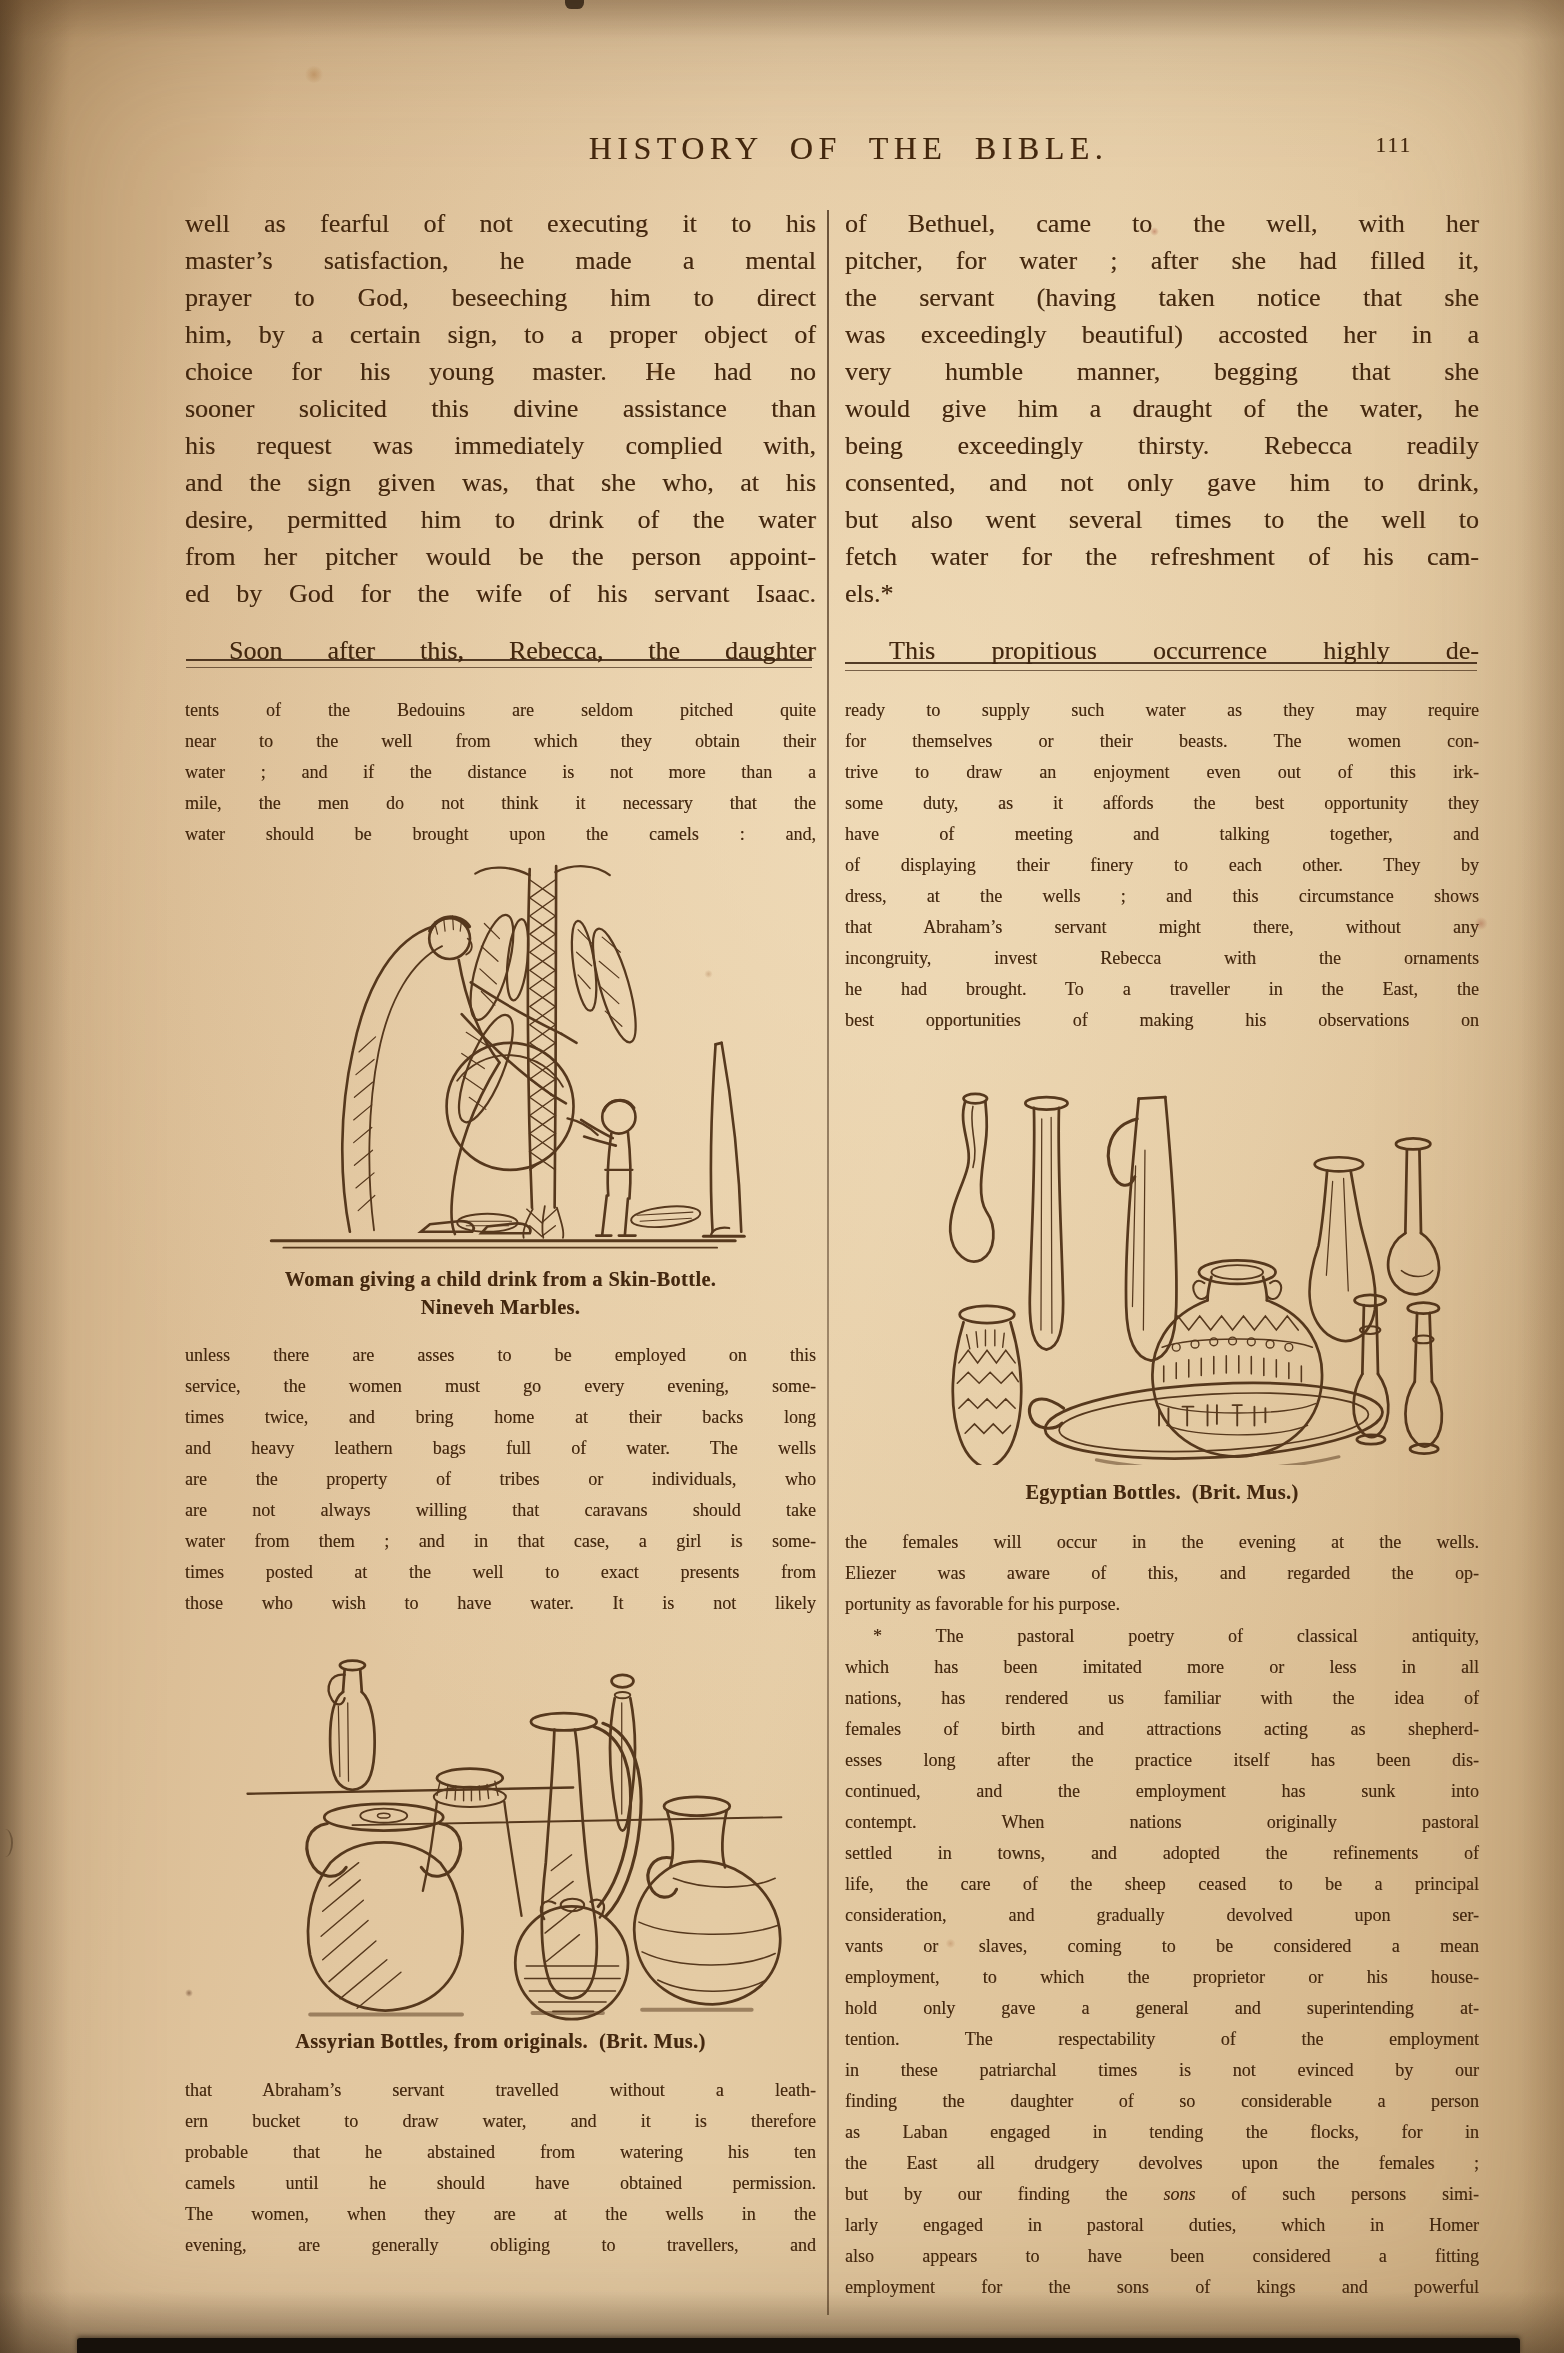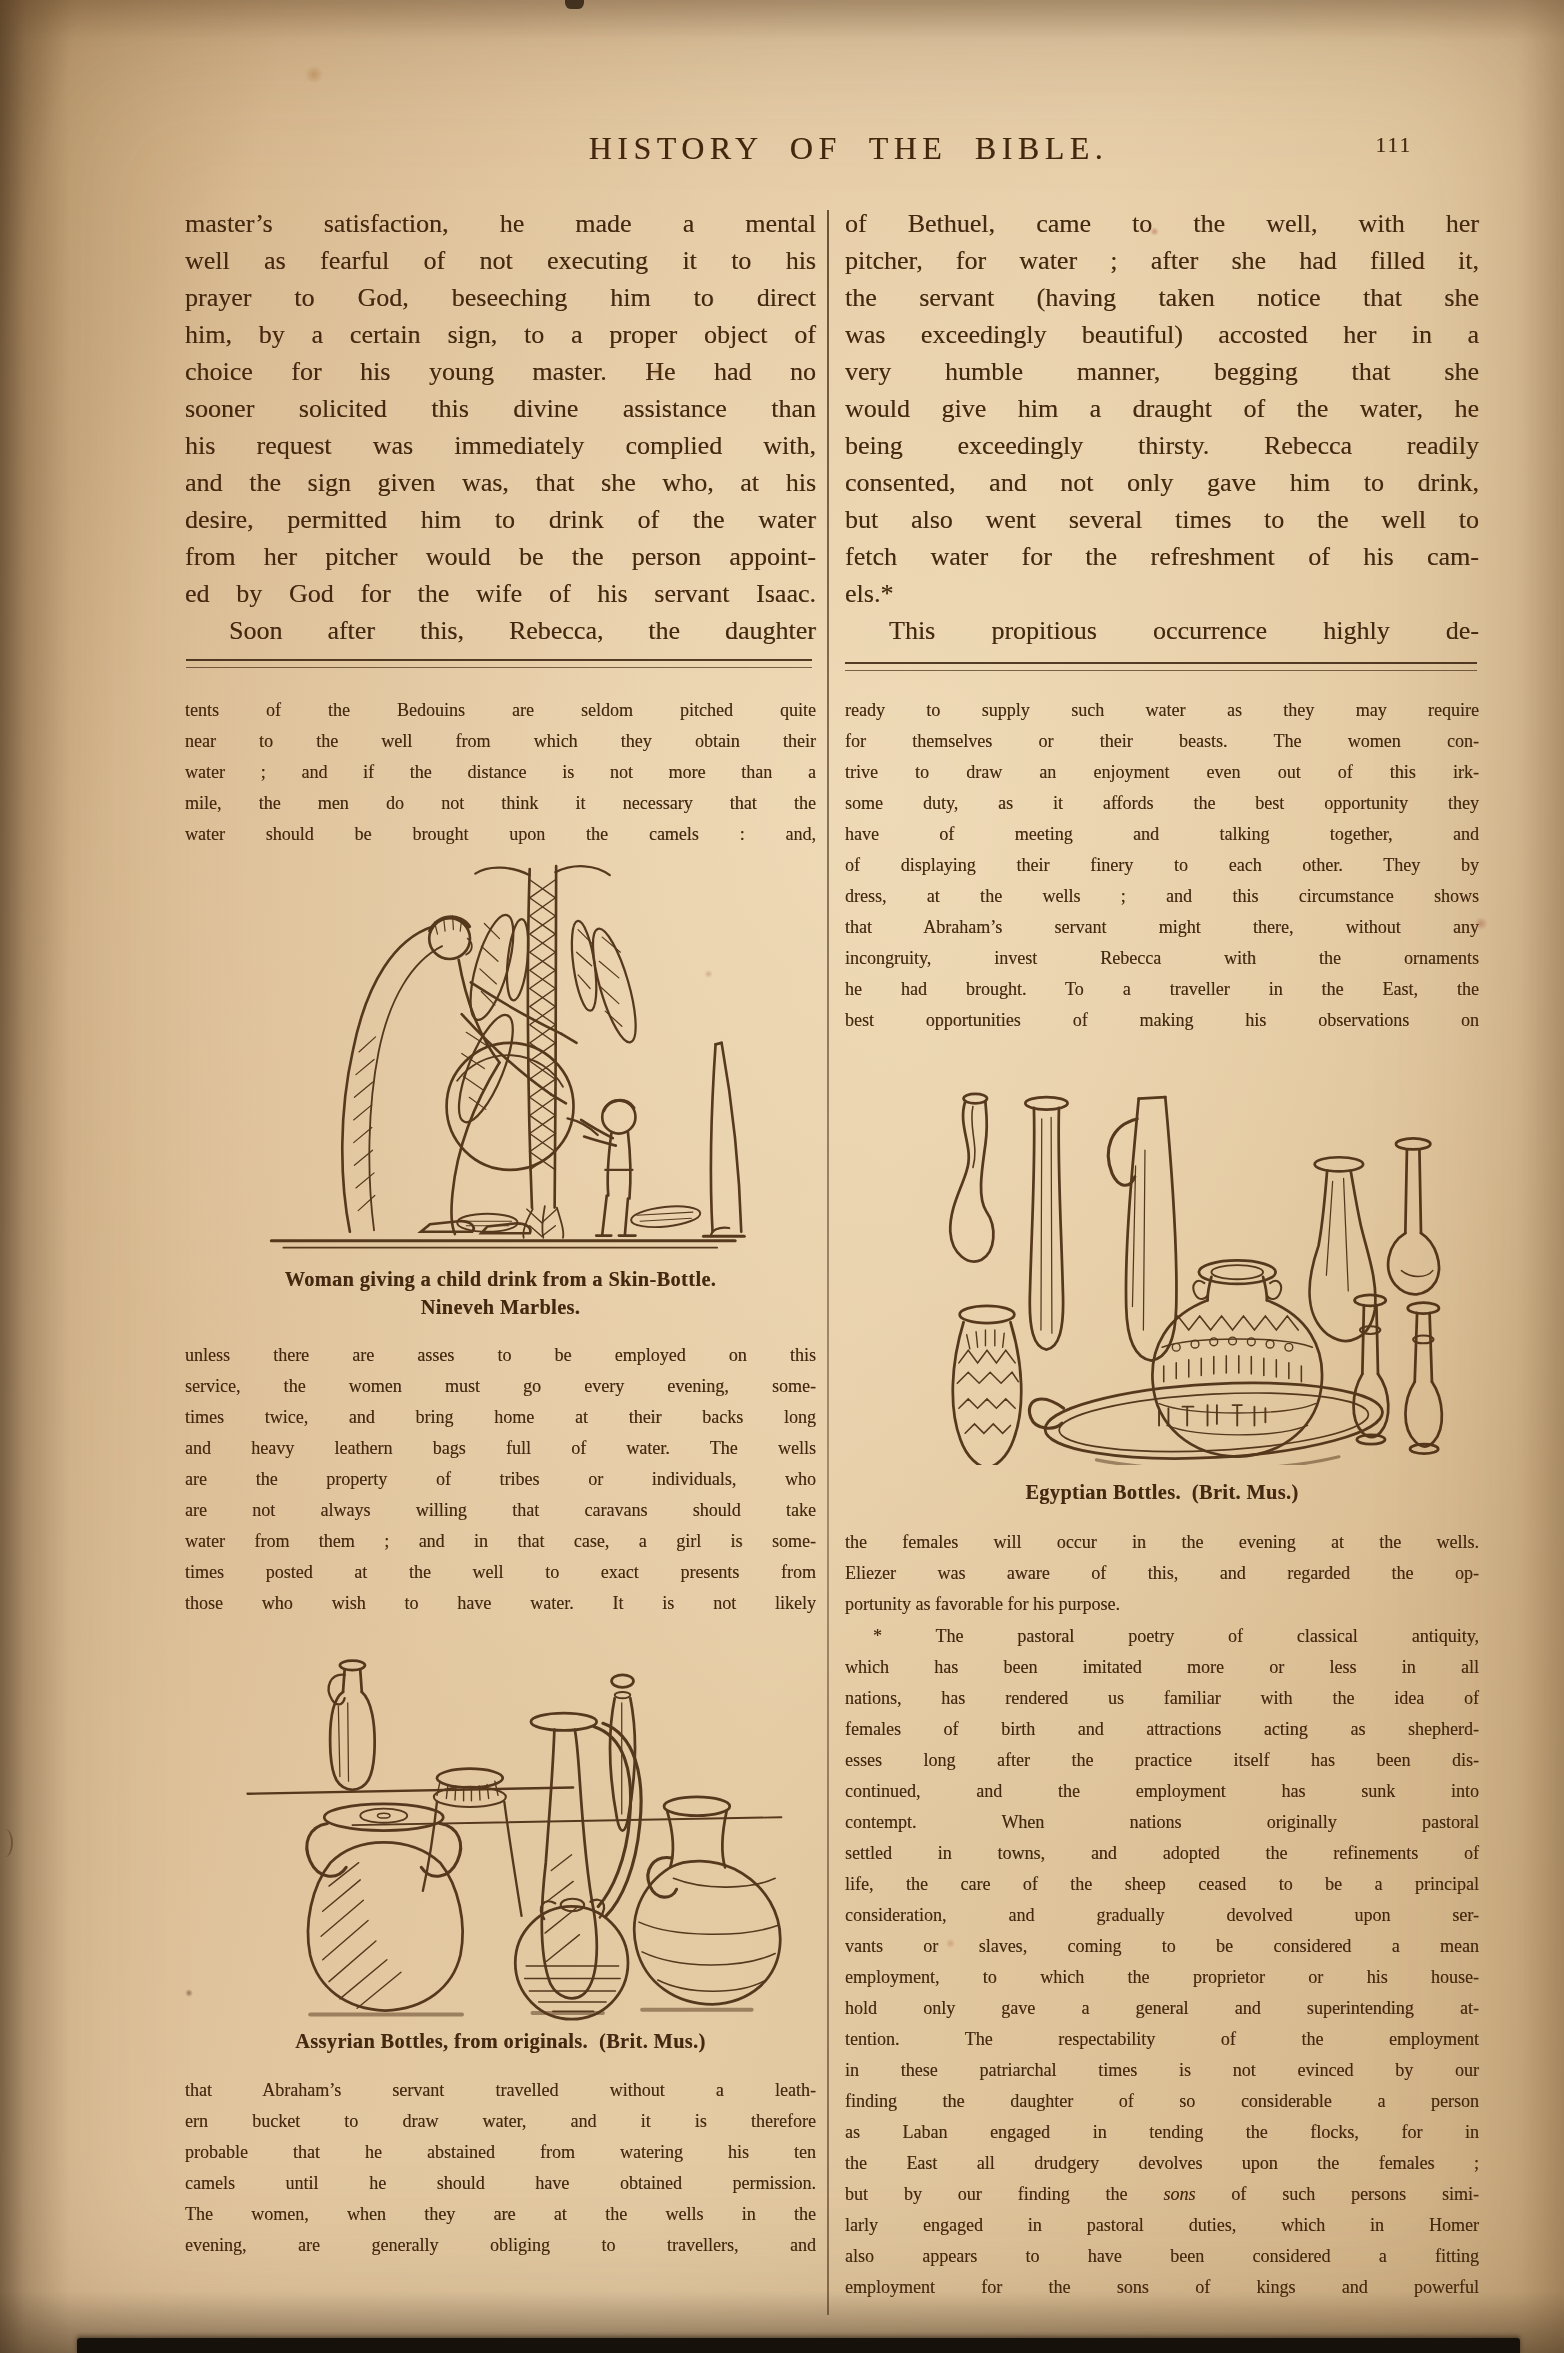--- a/index.html
+++ b/index.html
@@ -35,43 +35,43 @@
     font-size:21px;letter-spacing:2.3px;}
 
   .col-divider{position:absolute;left:827px;top:210px;width:1.6px;height:2105px;
     background:linear-gradient(180deg,rgba(58,34,14,.72),rgba(58,34,14,.40) 60%,rgba(58,34,14,.55));}
 
   .textblock{position:absolute;}
   .main-text{font-size:26px;line-height:37px;width:631px;}
   .small-text{font-size:18px;line-height:31px;}
   .tl{text-align:justify;}
   .tl.j{text-align-last:justify;}
-  .main-text .tl.ind{text-indent:44px;}
+  .main-text .tl.ind{text-indent:44px;margin-top:20px;}
   .small-text .tl.ind{text-indent:28px;}
 
   .rule-dbl{position:absolute;height:5.5px;border-top:2.3px solid rgba(56,32,13,.85);
     border-bottom:1.6px solid rgba(56,32,13,.65);}
 
   .figure{position:absolute;}
   .figure svg{display:block;width:100%;height:100%;}
   .caption{position:absolute;text-align:center;font-weight:bold;font-size:20.3px;letter-spacing:0.4px;}
 </style>
 </head>
 <body>
 
 <div class="page">
 
   <div class="header-title ink">HISTORY OF THE BIBLE.</div>
   <div class="page-number ink">111</div>
 
   <div class="col-divider"></div>
 
   <div class="textblock main-text ink" style="left:185px;top:205px;">
+      <div class="tl j">well as fearful of not executing it to his</div>
       <div class="tl j">master’s satisfaction, he made a mental</div>
-      <div class="tl j">well as fearful of not executing it to his</div>
       <div class="tl j">prayer to God, beseeching him to direct</div>
       <div class="tl j">him, by a certain sign, to a proper object of</div>
       <div class="tl j">choice for his young master.  He had no</div>
       <div class="tl j">sooner solicited this divine assistance than</div>
       <div class="tl j">his request was immediately complied with,</div>
       <div class="tl j">and the sign given was, that she who, at his</div>
       <div class="tl j">desire, permitted him to drink of the water</div>
       <div class="tl j">from her pitcher would be the person appoint-</div>
       <div class="tl j">ed by God for the wife of his servant Isaac.</div>
       <div class="tl j ind">Soon after this, Rebecca, the daughter</div>

